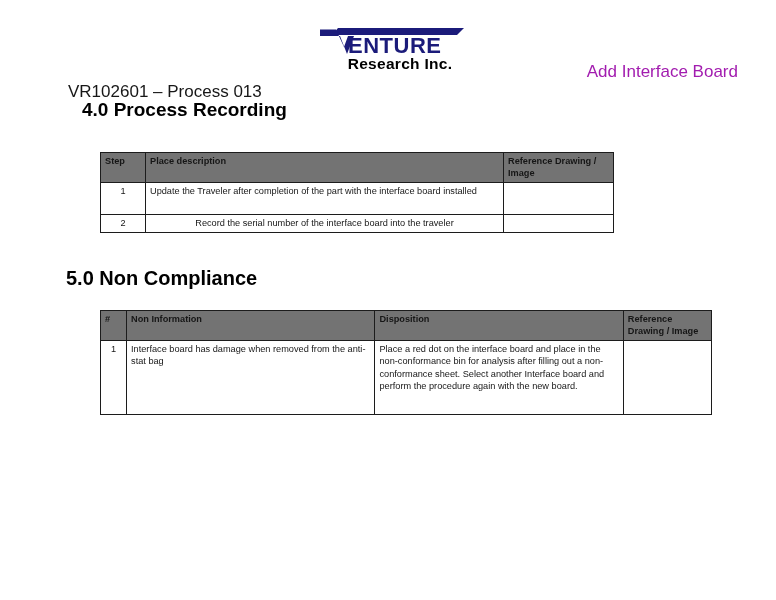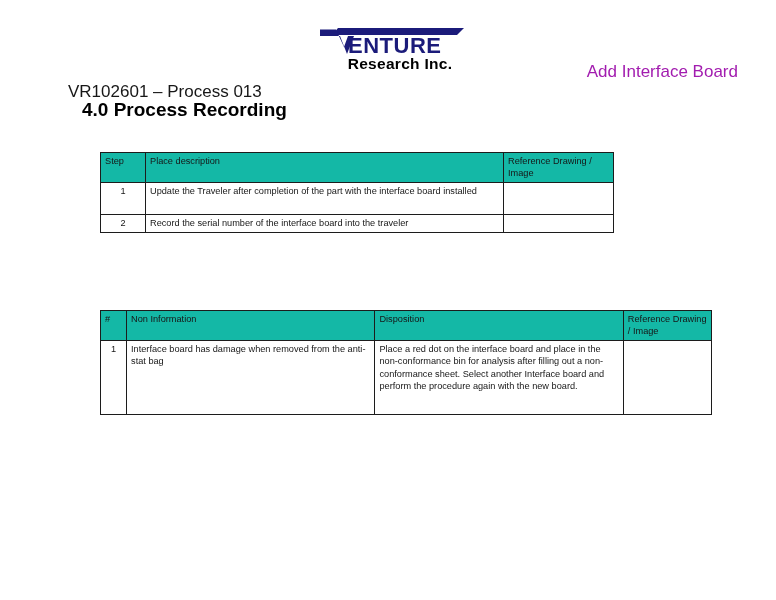--- a/index.html
+++ b/index.html
@@ -100,38 +100,38 @@
   table.doc-table td,
   table.doc-table th {
     border: 1px solid #1c1c1c;
     padding: 2px 4px 3px 4px;
     vertical-align: top;
     text-align: left;
     font-weight: normal;
     line-height: 1.32;
   }
   table.doc-table thead th {
-    background: #14b8a6;
-    font-weight: normal;
+    background: #737373;
+    font-weight: bold;
   }
   .cell-center {
     text-align: center !important;
   }
 
   
   #table-process {
     left: 100px;
     top: 152px;
     width: 514px;
   }
   #table-process .c-step   { width: 45px; }
   #table-process .c-task   { width: 'auto'; }
   #table-process .c-ref    { width: 110px; }
   #table-process tbody tr.row-1 td { height: 26px; }
-  #table-process tbody tr.row-2 td { height: 11px; }
+  #table-process tbody tr.row-2 td { height: 11px; text-align: center; }
 
   
   #table-noncompliance {
     left: 100px;
     top: 310px;
     width: 612px;
   }
   #table-noncompliance .c-num  { width: 26px; }
   #table-noncompliance .c-nc   { width: 248px; }
   #table-noncompliance .c-disp { width: 248px; }
@@ -190,20 +190,21 @@
         <td></td>
       </tr>
       <tr class="row-2">
         <td class="cell-center">2</td>
         <td>Record the serial number of the interface board into the traveler</td>
         <td></td>
       </tr>
     </tbody>
   </table>
 
+  <div class="heading heading-50">5.0 Non Compliance</div>
 
   <table class="doc-table" id="table-noncompliance">
     <colgroup>
       <col class="c-num">
       <col class="c-nc">
       <col class="c-disp">
       <col class="c-ref">
     </colgroup>
     <thead>
       <tr>

